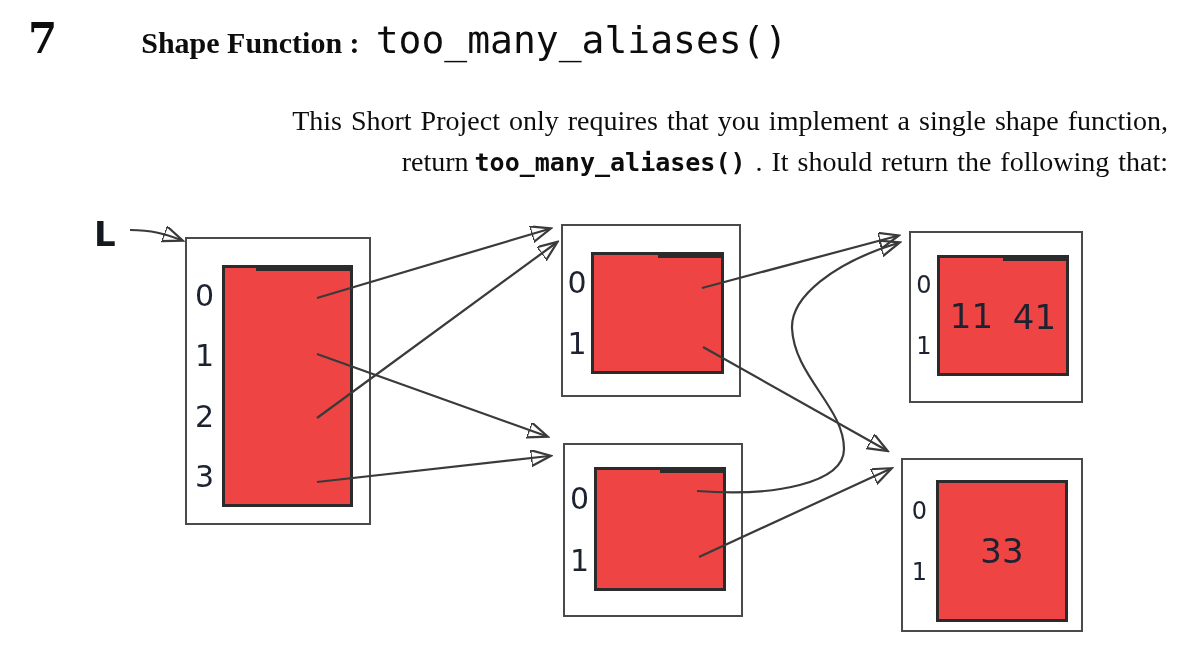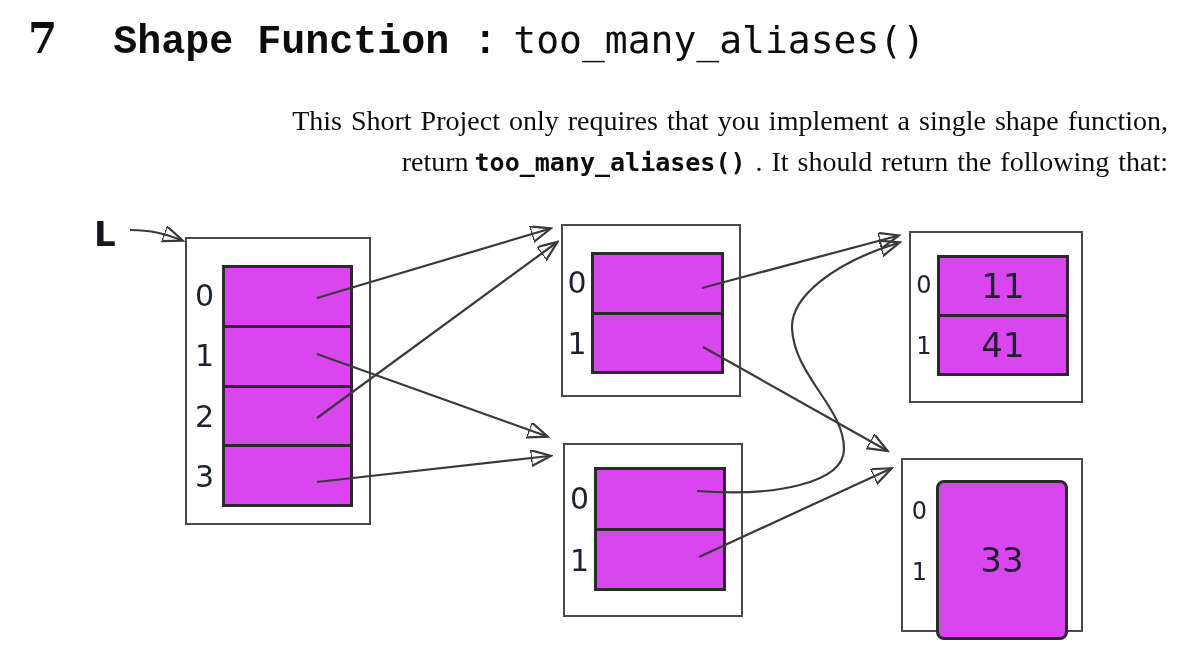--- a/index.html
+++ b/index.html
@@ -10,40 +10,41 @@
   
   .heading{
     position:absolute;left:28px;top:14px;
     display:flex;align-items:baseline;white-space:nowrap;
   }
   .heading .num{
     font-size:42px;font-weight:bold;margin-right:56px;
     font-family:"DejaVu Serif","Liberation Serif",serif;
   }
   .heading .title{
-    font-size:40px;font-weight:bold;
-    font-family:Liberation Mono, monospace;
+    font-size:30px;font-weight:bold;
+    font-family:Liberation Serif, serif;
+    margin-left:28px;
   }
   .heading .code{
     font-size:38px;font-weight:normal;margin-left:16px;
     font-family:"DejaVu Sans Mono",monospace;
   }
   
   .para{
     position:absolute;left:28px;top:100px;width:1140px;
     font-size:28px;line-height:41px;word-spacing:2px;text-align:right;
   }
   .para .inline-code{
     font-family:"DejaVu Sans Mono",monospace;
     font-weight:bold;font-size:25px;margin:0 10px 0 6px;word-spacing:0;
   }
   
   .diagram{position:absolute;left:0;top:0;width:1186px;height:670px;}
   .listbox{position:absolute;box-sizing:border-box;border:2px solid #4a4a4a;background:#fff;z-index:1;}
-  .cells{position:absolute;box-sizing:border-box;border:3px solid #2b2b2b;display:flex;flex-direction:column;background:#d946ef;}
+  .cells{position:absolute;box-sizing:border-box;border:3px solid #2b2b2b;display:flex;flex-direction:row;background:#ef4444;}
   .cell{flex:1 1 0;border-top:3px solid #2b2b2b;display:flex;align-items:center;justify-content:center;
         font-family:"DejaVu Sans",sans-serif;color:#1c2230;font-size:34px;}
   .cell:first-child{border-top:none;}
   .labels{position:absolute;display:flex;flex-direction:column;}
   .lbl{flex:1 1 0;display:flex;align-items:center;justify-content:center;
        font-family:"DejaVu Sans",sans-serif;color:#1c2230;font-size:30px;}
   .small-lbl .lbl{font-size:24px;}
 
   #box-main{left:185px;top:237px;width:186px;height:288px;}
   #box-main .cells{left:35px;top:26px;width:131px;height:242px;}
@@ -55,21 +56,21 @@
 
   #box-b{left:563px;top:443px;width:180px;height:174px;}
   #box-b .cells{left:29px;top:22px;width:132px;height:124px;}
   #box-b .labels{left:0;top:22px;width:29px;height:124px;}
 
   #box-c{left:909px;top:231px;width:174px;height:172px;}
   #box-c .cells{left:26px;top:22px;width:132px;height:121px;}
   #box-c .labels{left:0;top:22px;width:26px;height:121px;}
 
   #box-d{left:901px;top:458px;width:182px;height:174px;}
-  #box-d .cells{left:33px;top:20px;width:132px;height:160px;border-radius:8px;}
+  #box-d .cells{left:33px;top:20px;width:132px;height:142px;}
   #box-d .labels{left:0;top:20px;width:33px;height:123px;}
 
   .pointer-label{
     position:absolute;left:94px;top:214px;
     font-family:"DejaVu Sans",sans-serif;font-size:34px;font-weight:600;color:#14181f;
   }
   svg.arrows{position:absolute;left:0;top:0;z-index:2;pointer-events:none;}
   svg.arrows path{fill:none;stroke:#3a3a3a;stroke-width:2.2px;}
 </style>
 </head>

